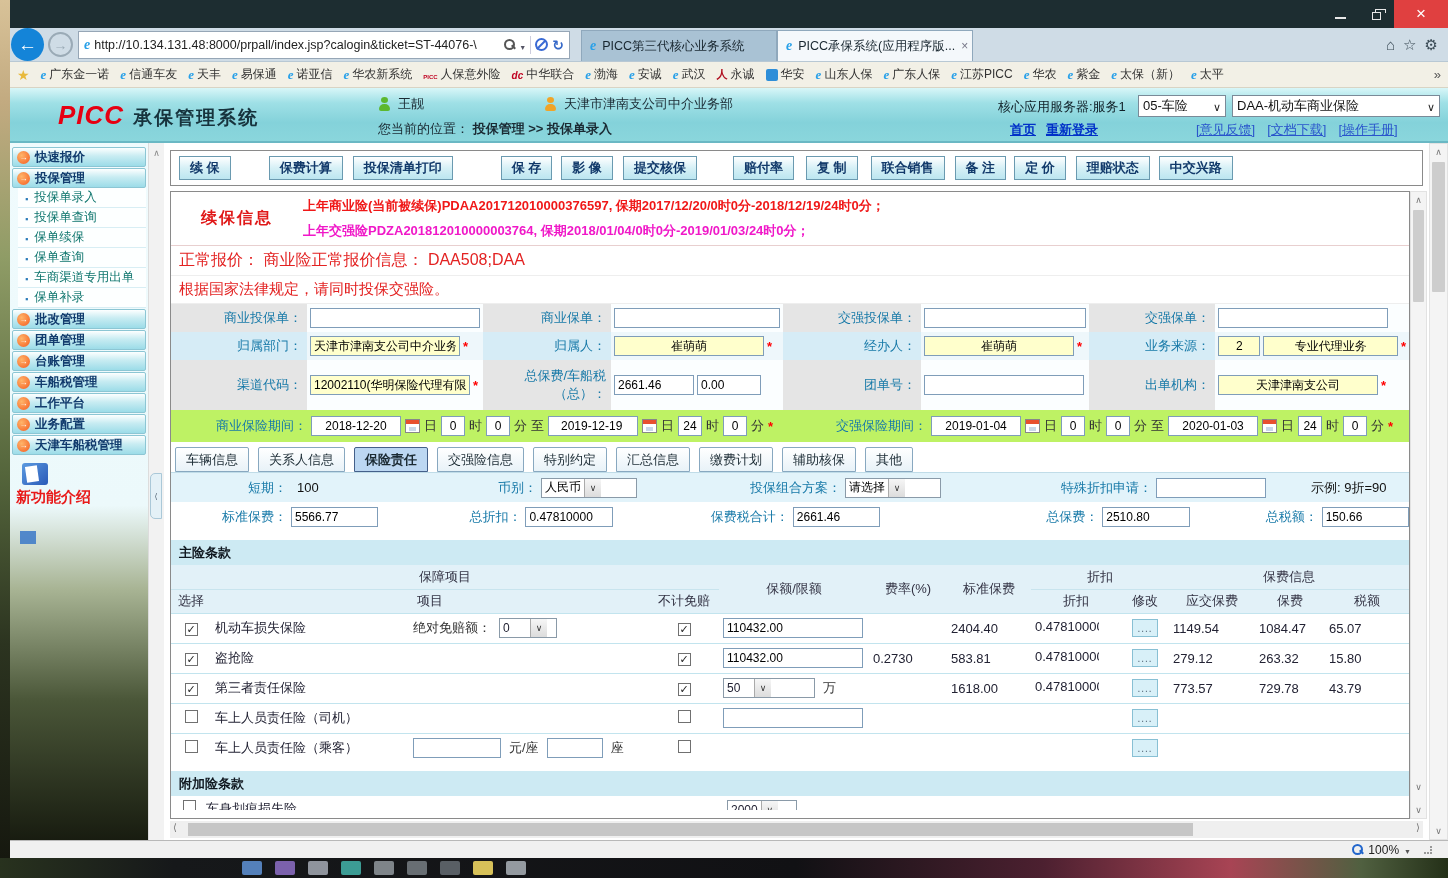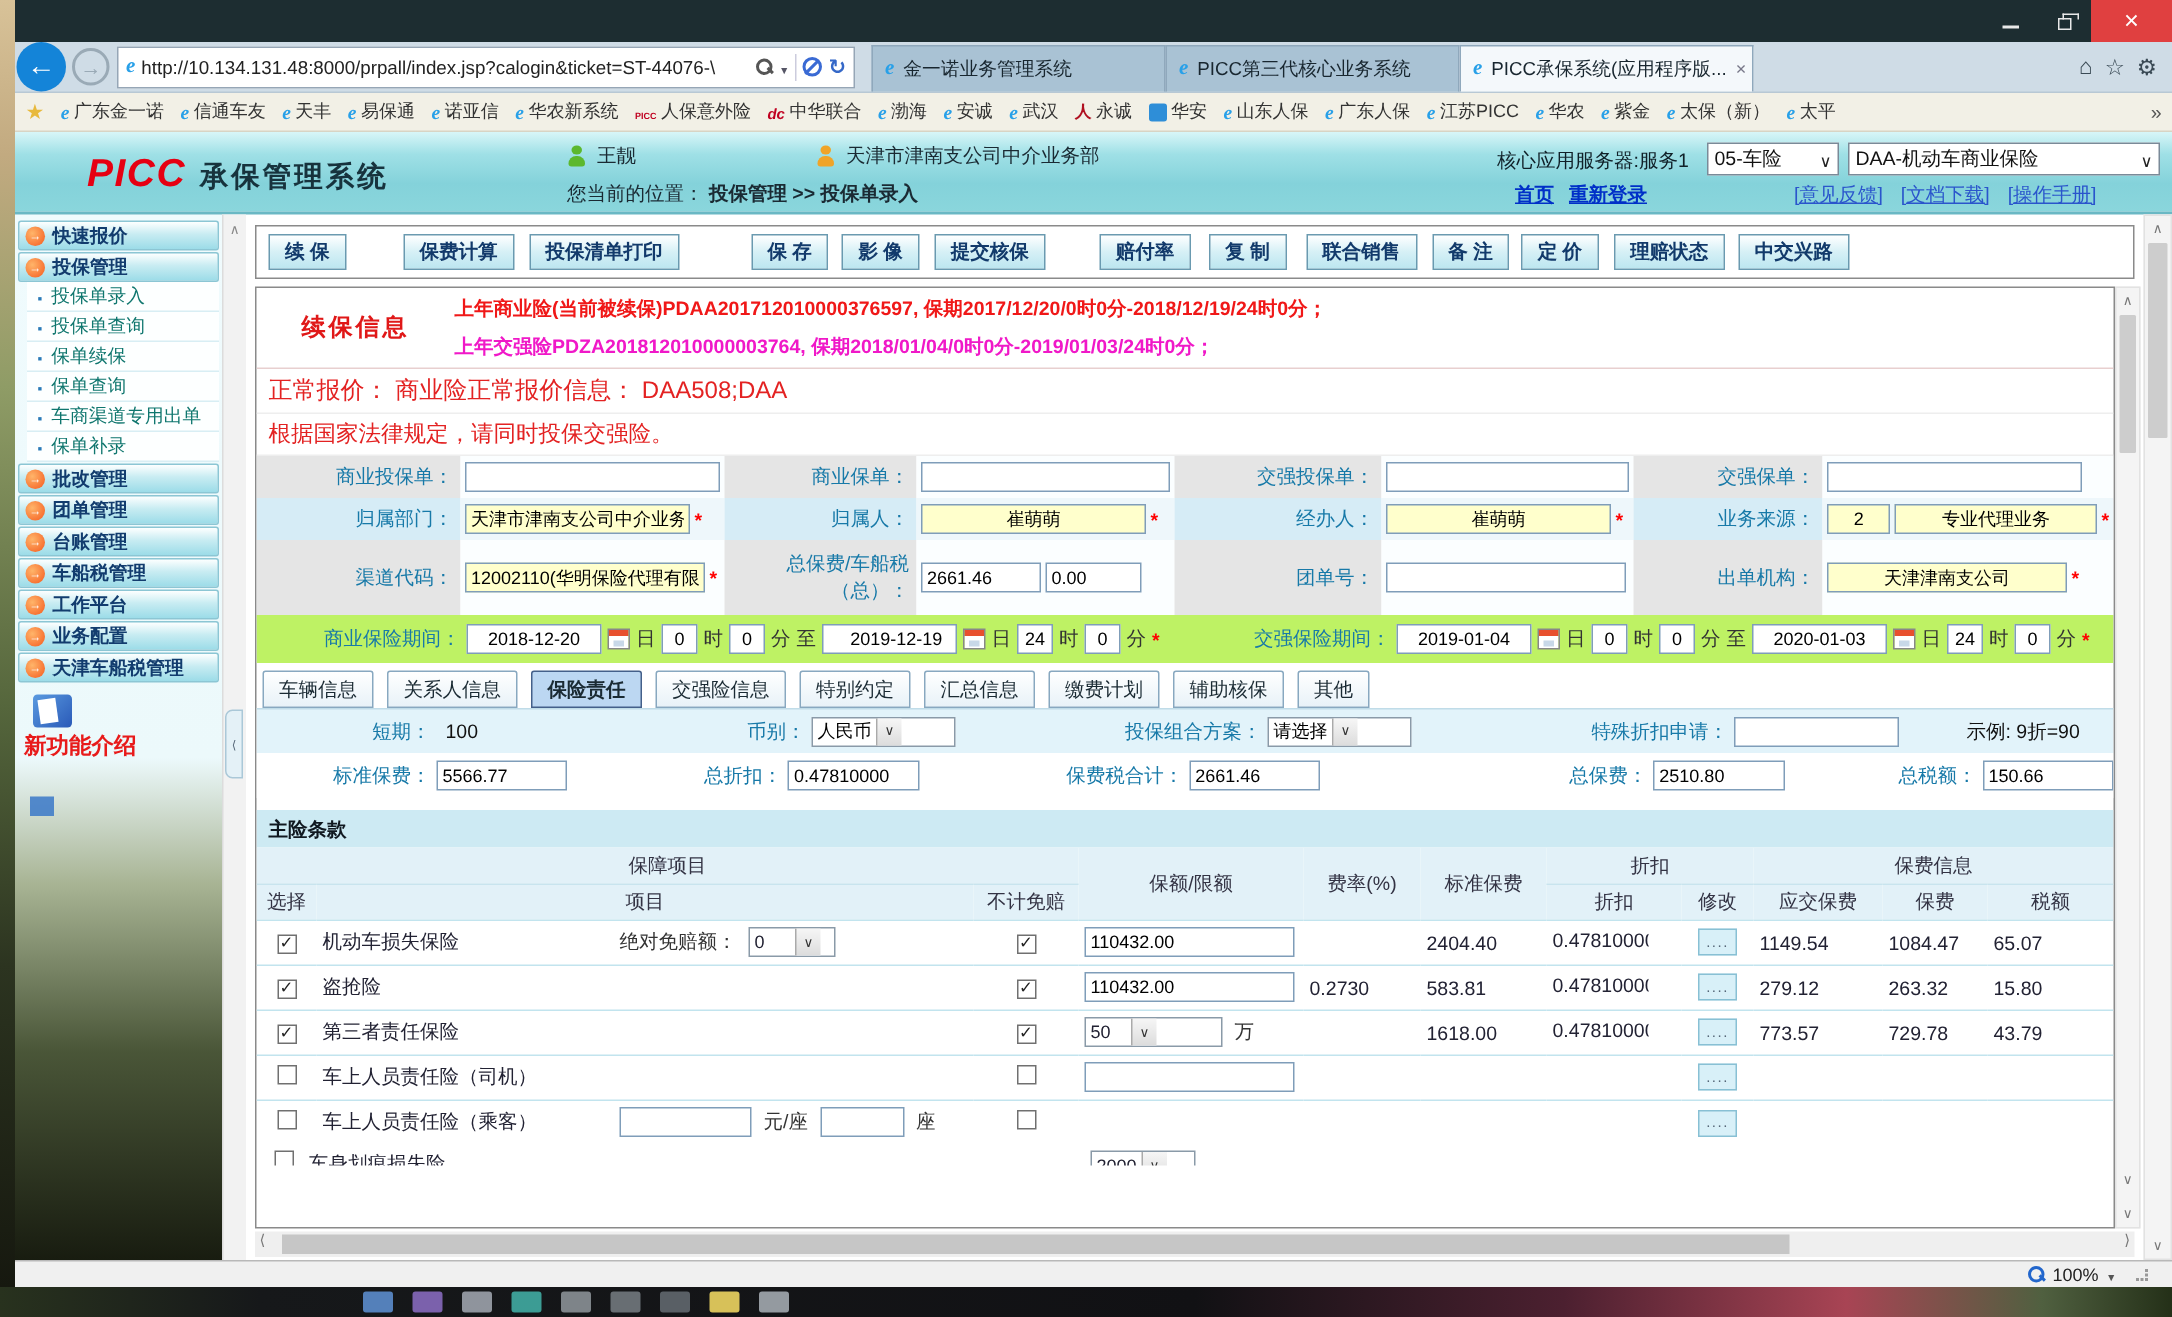--- a/index.html
+++ b/index.html
@@ -204,24 +204,20 @@
       <span class="url-text">http://10.134.131.48:8000/prpall/index.jsp?calogin&amp;ticket=ST-44076-\</span>
       <span class="mag"></span>
       <span class="udrop"></span>
       <span class="usep"></span>
       <span class="blk"></span>
       <span class="refr"></span>
     </div>
     <div class="tabs">
       <div class="btab">
           <span class="ie-e"></span>
-          <span>金一诺业务管理系统</span>
-        </div>
-      <div class="btab">
-          <span class="ie-e"></span>
           <span>PICC第三代核心业务系统</span>
         </div>
       <div class="btab active">
           <span class="ie-e"></span>
           <span>PICC承保系统(应用程序版...</span>
           <span class="tabx"></span>
         </div>
     </div>
     <div class="navicons">
       <span class="ic-home"></span>
@@ -523,21 +519,21 @@
             <span class="fl2" style="width:136px;">商业保险期间：</span>
             <span style="display:flex;align-items:center;gap:4px;padding-left:4px;">
               <input class="tin w90" style="text-align: center;" value="2018-12-20">
               <span class="cal-ico"></span>
               <span class="unit">日</span>
               <input class="tin w24" style="text-align: center;" value="0">
               <span class="unit">时</span>
               <input class="tin w24" style="text-align: center;" value="0">
               <span class="unit">分</span>
               <span class="unit">至</span>
-              <input class="tin w90" style="text-align: center; padding-left: 12px;" value="2019-12-19">
+              <input class="tin w90" style=" padding-left: 12px;" value="2019-12-19">
               <span class="cal-ico"></span>
               <span class="unit">日</span>
               <input class="tin w24" style="text-align: center;" value="24">
               <span class="unit">时</span>
               <input class="tin w24" style="text-align: center;" value="0">
               <span class="unit">分</span>
               <span class="req">*</span>
             </span>
             <span class="fl2" style="width:128px;margin-left:26px;">交强保险期间：</span>
             <span style="display:flex;align-items:center;gap:4px;padding-left:4px;">
@@ -736,20 +732,21 @@
                 <td></td>
                 <td></td>
                 <td class="tc"><span class="modbtn">....</span></td>
                 <td></td>
                 <td></td>
                 <td></td>
               </tr>
             </tbody>
           </table>
 
+          <div class="sech">附加险条款</div>
           <div class="addrow">
             <span class="cb"></span>
             <span>车身划痕损失险</span>
             <span class="ssel" style="width:70px;margin-left:420px;">
                 <span class="st">2000</span>
                 <span class="sb"></span>
               </span>
           </div>
 
         </div>

